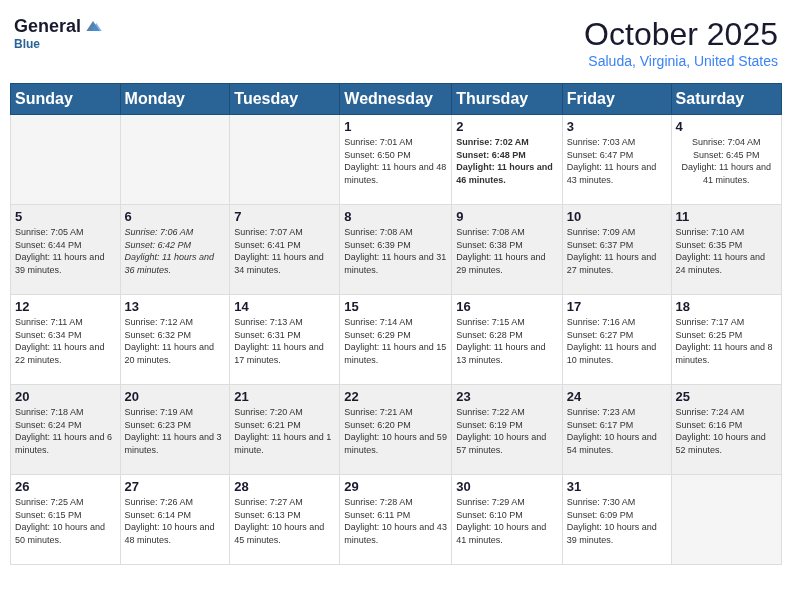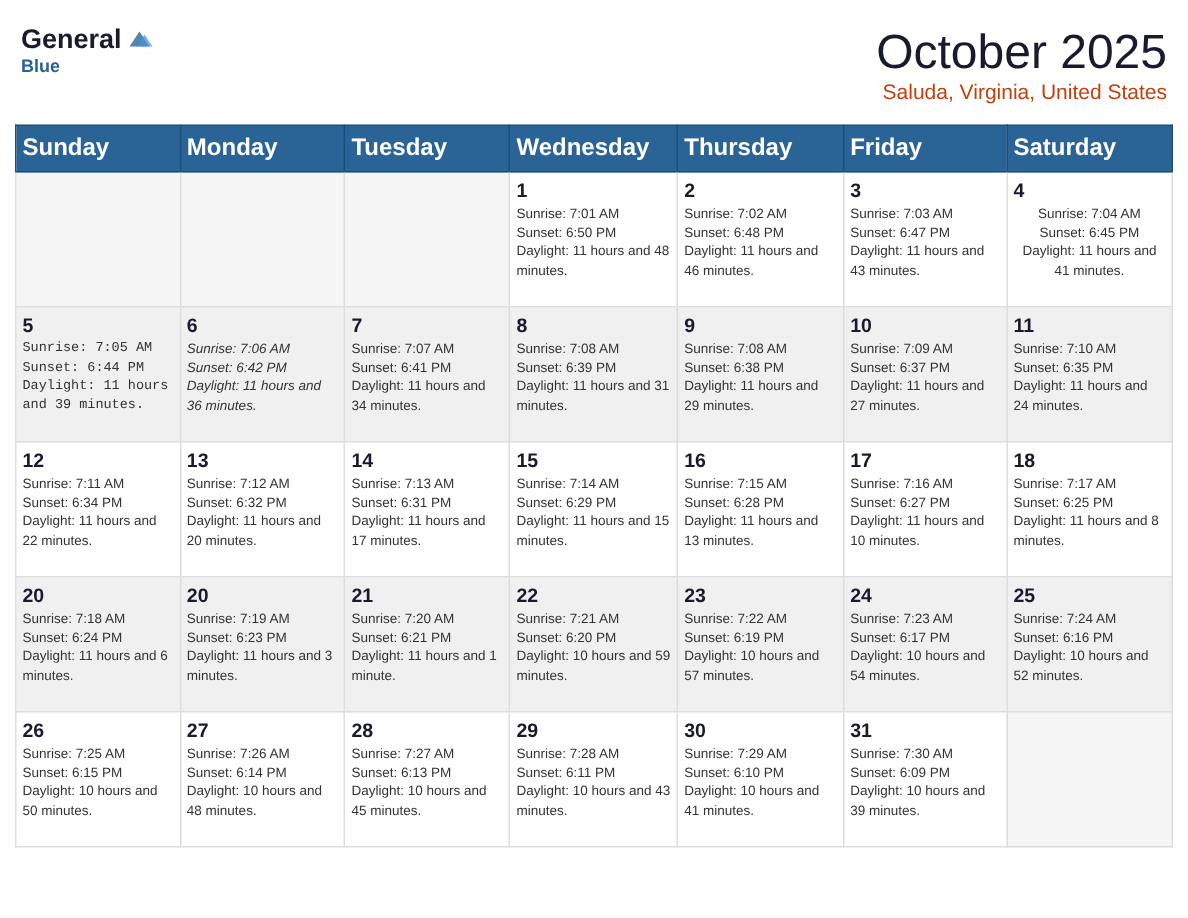--- a/index.html
+++ b/index.html
@@ -44,21 +44,21 @@
     .title-section {
       text-align: right;
     }
     .month-title {
       font-size: 32px;
       font-weight: normal;
       color: #1a1a2e;
     }
     .location {
       font-size: 14px;
-      color: #c2410c;
+      color: #3b82f6;
     }
     .calendar {
       width: 100%;
       border-collapse: collapse;
       border: 1px solid #ccc;
     }
     .calendar th {
       background-color: #2a6496;
       color: white;
       font-size: 16px;
@@ -133,41 +133,41 @@
         <td class="empty"></td>
         <td class="empty"></td>
         <td>
           <div class="day-number">1</div>
           <div class="day-info" style="white-space: pre-line;">Sunrise: 7:01 AM
 Sunset: 6:50 PM
 Daylight: 11 hours and 48 minutes.</div>
         </td>
         <td>
           <div class="day-number">2</div>
-          <div class="day-info" style="white-space: pre-line;">Sunrise: 7:02 AM
+          <div class="day-info" style="white-space: pre-line; font-weight: bold;">Sunrise: 7:02 AM
 Sunset: 6:48 PM
 Daylight: 11 hours and 46 minutes.</div>
         </td>
         <td>
           <div class="day-number">3</div>
           <div class="day-info" style="white-space: pre-line;">Sunrise: 7:03 AM
 Sunset: 6:47 PM
 Daylight: 11 hours and 43 minutes.</div>
         </td>
         <td>
           <div class="day-number">4</div>
           <div class="day-info" style="white-space: pre-line; text-align: center;">Sunrise: 7:04 AM
 Sunset: 6:45 PM
 Daylight: 11 hours and 41 minutes.</div>
         </td>
       </tr>
       <tr class="row-shaded">
         <td>
           <div class="day-number">5</div>
-          <div class="day-info" style="white-space: pre-line; font-family: Liberation Mono, monospace;">Sunrise: 7:05 AM
+          <div class="day-info" style="white-space: pre-line;">Sunrise: 7:05 AM
 Sunset: 6:44 PM
 Daylight: 11 hours and 39 minutes.</div>
         </td>
         <td>
           <div class="day-number">6</div>
           <div class="day-info" style="white-space: pre-line; font-style: italic;">Sunrise: 7:06 AM
 Sunset: 6:42 PM
 Daylight: 11 hours and 36 minutes.</div>
         </td>
         <td>

